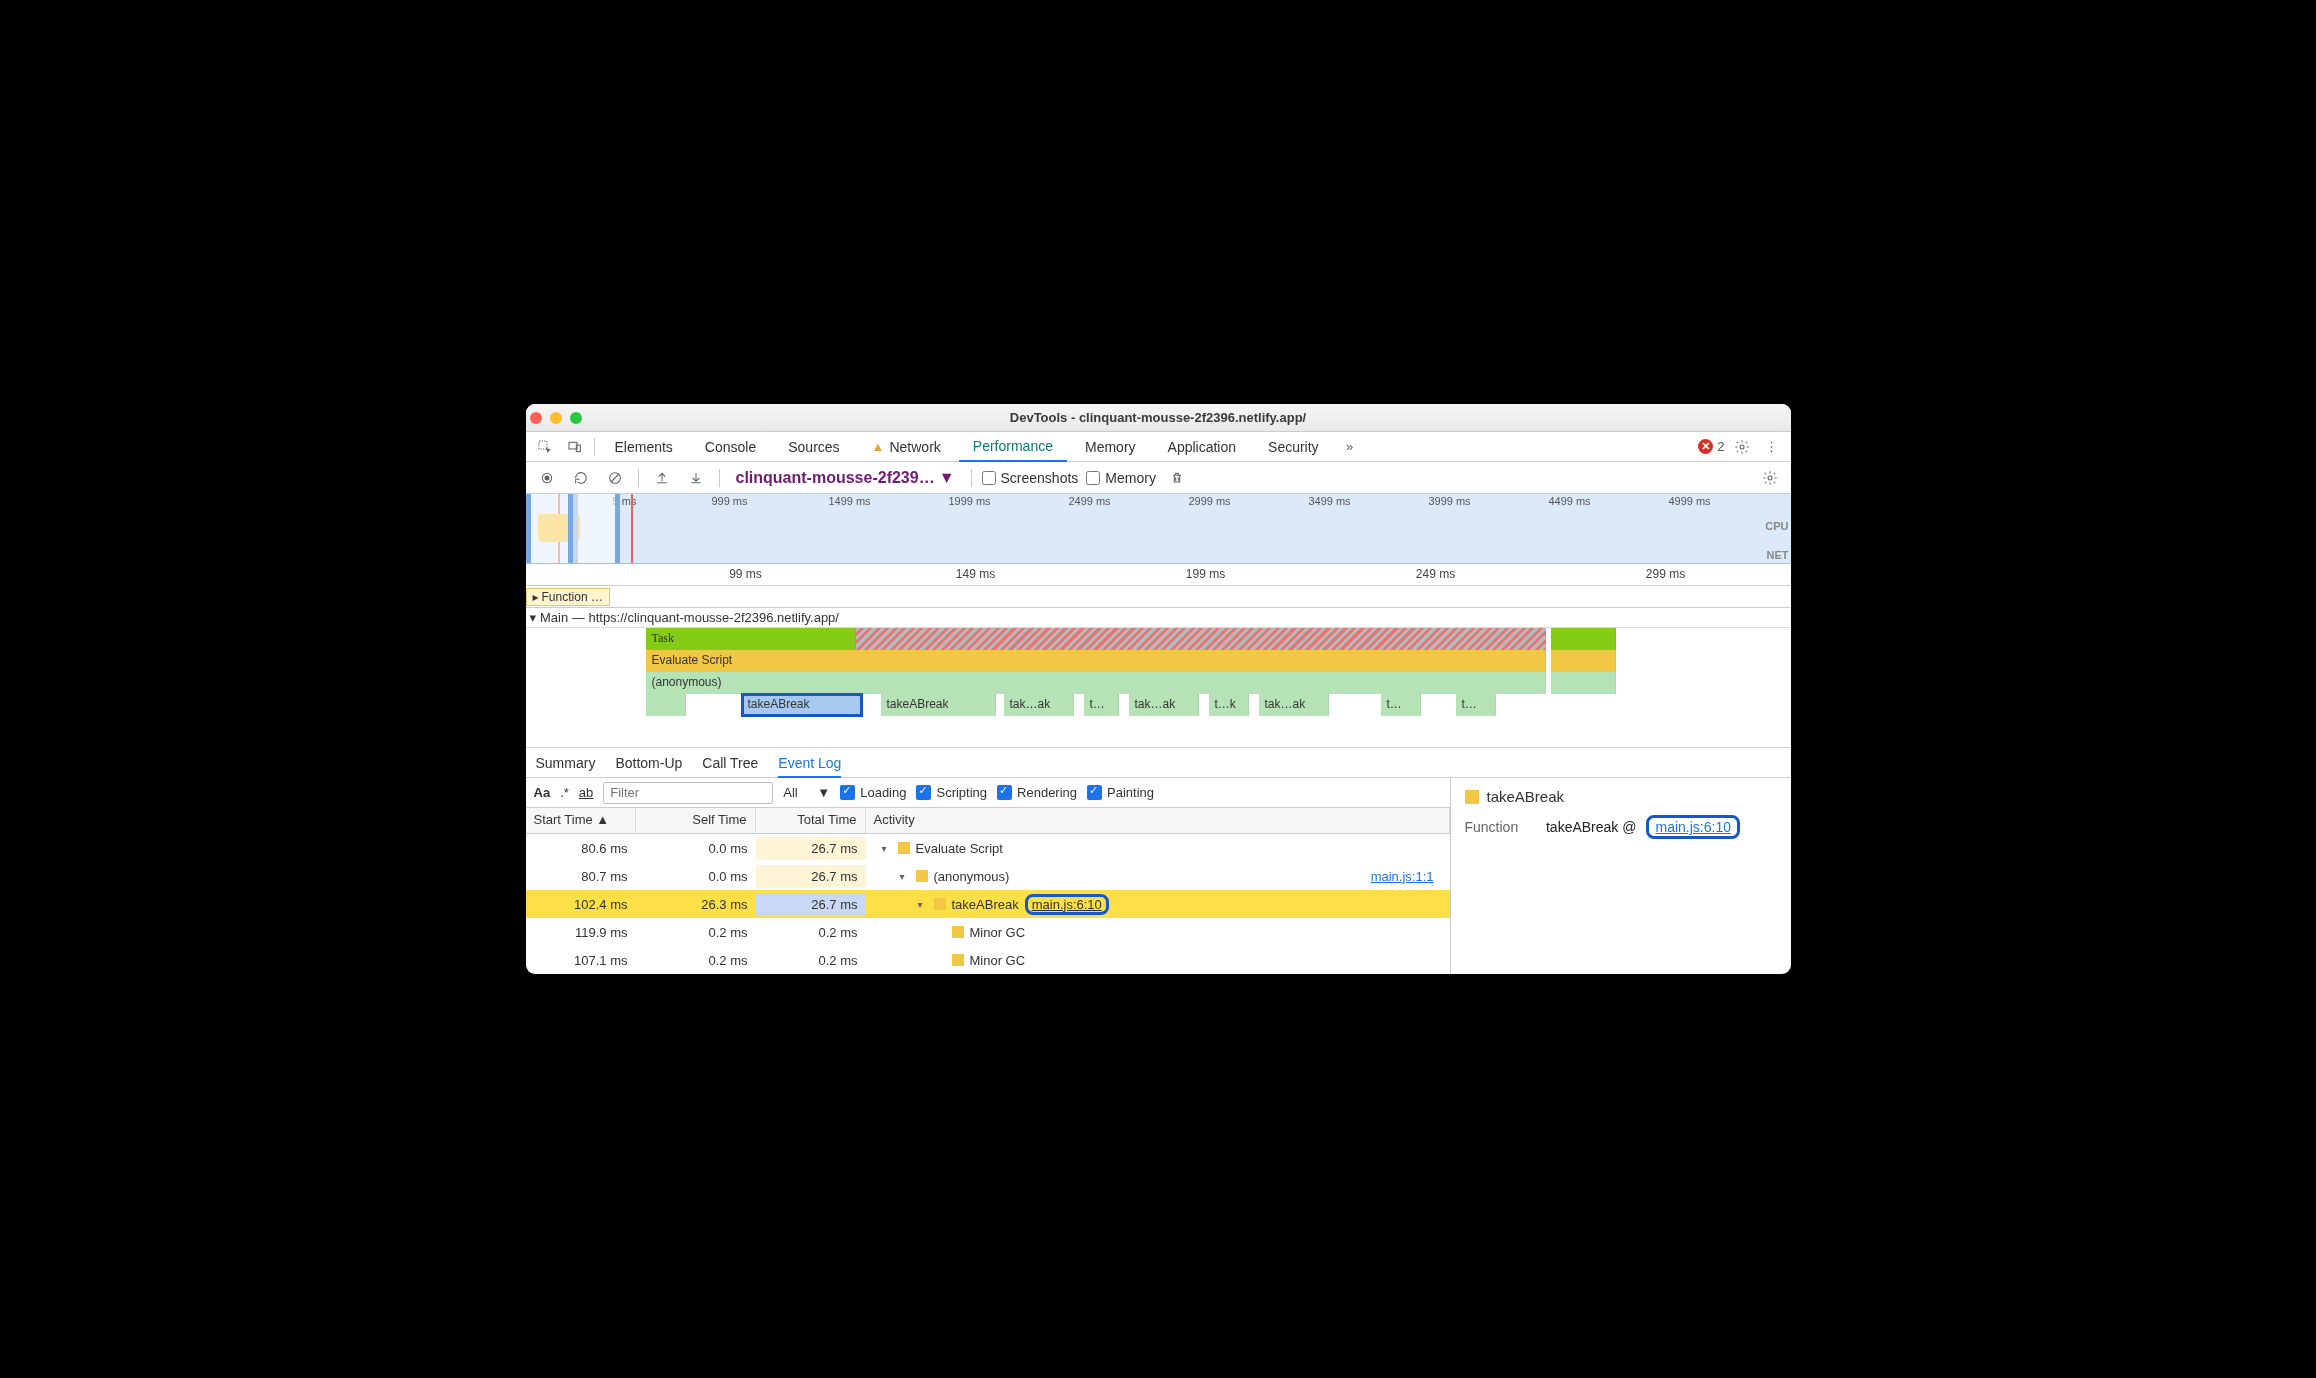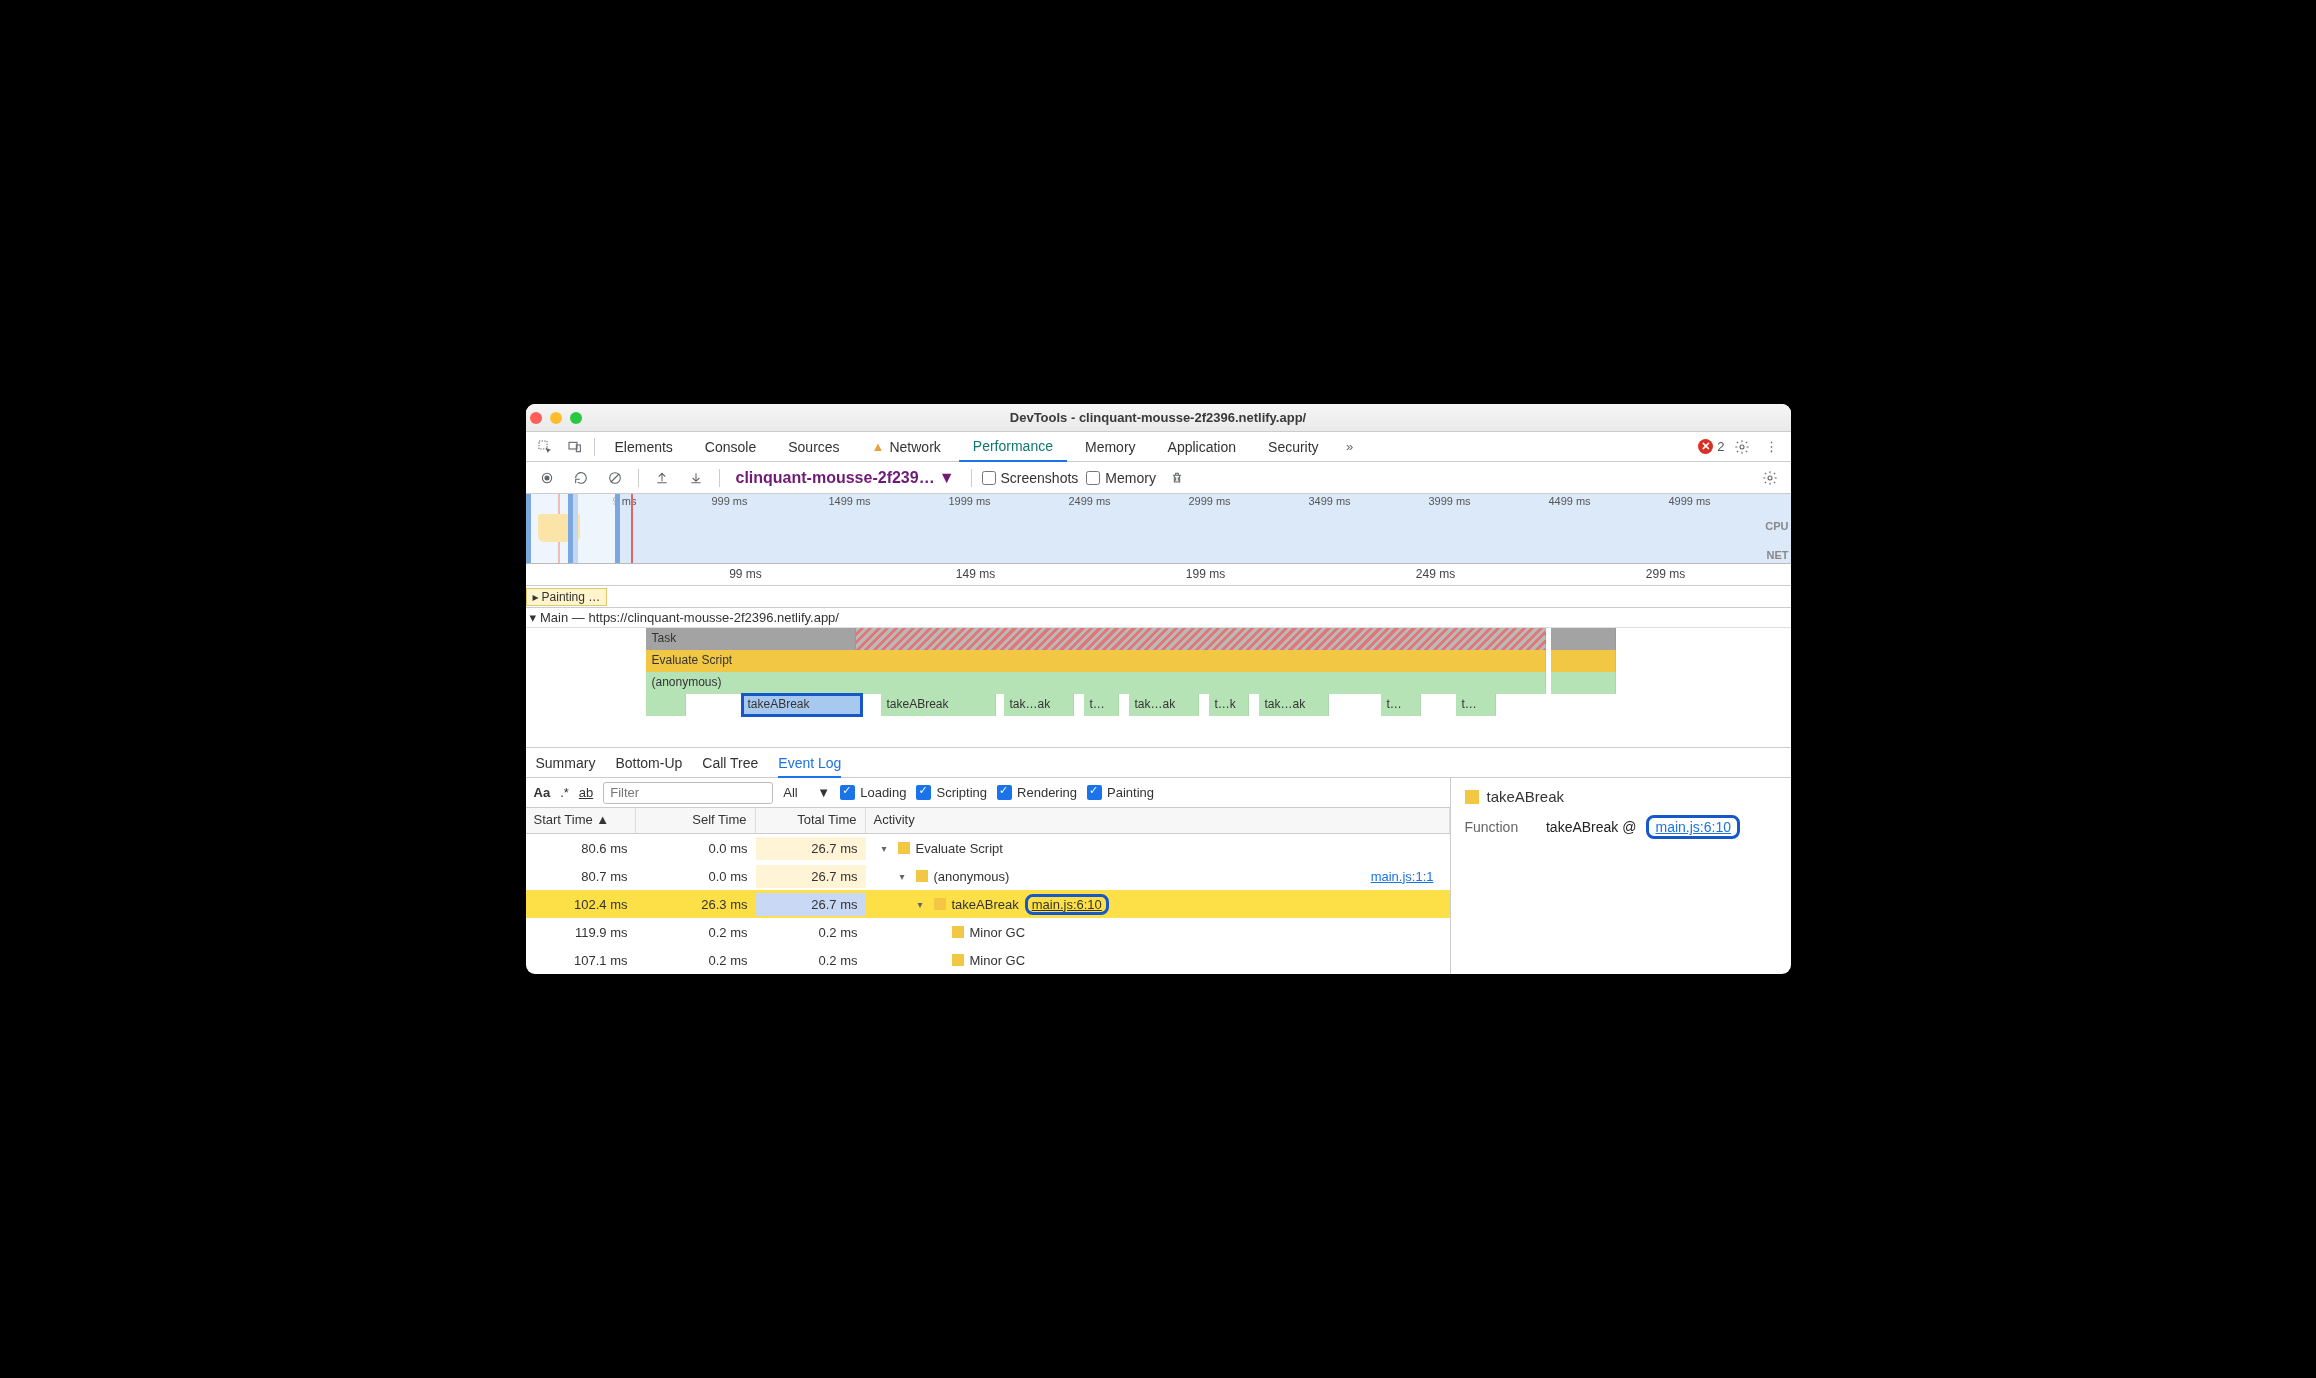--- a/index.html
+++ b/index.html
@@ -83,21 +83,21 @@
   .ruler2 { height:22px; border-bottom:1px solid #ccc; position:relative; font-size:12px; color:#444;}
   .ruler2 span{ position:absolute; top:3px; transform:translateX(-50%);}
   
   .netstrip { height:22px; background:#fff; border-bottom:1px solid #ccc; display:flex; align-items:center;}
   .netstrip .lbl { background:#fff4cc; border:1px solid #e0c96b; height:18px; padding:0 6px; font-size:12px; display:flex; align-items:center; gap:3px; margin-left:0;}
   
   .mainhdr { height:20px; font-size:13px; padding-left:4px; display:flex; align-items:center; gap:4px; border-bottom:1px solid #ddd; background:#fff;}
   .flame { position:relative; height:120px; border-bottom:1px solid #ccc; overflow:hidden; background:#fff;}
   .frow { position:absolute; left:0; height:22px; }
   .fblock { position:absolute; height:22px; font-size:12px; padding:3px 6px; overflow:hidden; white-space:nowrap; text-overflow:ellipsis; border-right:1px solid rgba(0,0,0,0.06);}
-  .c-task { background:#a3a3a3; color:#333;}
+  .c-task { background:#84cc16; color:#333;font-family:Liberation Serif, serif;}
   .c-taskred { background: repeating-linear-gradient(135deg,#b9b9b9,#b9b9b9 3px,#e07878 3px,#e07878 6px);}
   .c-eval { background:#f2c744; color:#333;}
   .c-anon { background:#b6e3b6; color:#333;}
   .fblock.sel { outline:3px solid #1657c9; outline-offset:-2px; background:#a7c9f0;}
   
   .btabs { height:30px; display:flex; align-items:center; gap:20px; padding:0 10px; border-bottom:1px solid #ccc; font-size:14px;}
   .btabs .btab { color:#333; height:30px; line-height:30px;}
   .btabs .btab.active { color:#1a73e8; border-bottom:2px solid #1a73e8;}
   
   .filterrow { height:30px; display:flex; align-items:center; gap:10px; padding:0 8px; border-bottom:1px solid #ccc; font-size:13px;}
@@ -266,21 +266,21 @@
 
   <div class="ruler2">
     <span style="left:220px">99 ms</span>
     <span style="left:450px">149 ms</span>
     <span style="left:680px">199 ms</span>
     <span style="left:910px">249 ms</span>
     <span style="left:1140px">299 ms</span>
   </div>
 
   <div class="netstrip">
-    <div class="lbl">▸ <span>Painting …</span></div>
+    <div class="lbl">▸ <span>Function …</span></div>
   </div>
 
   <div class="mainhdr">▾ <span>Main — https://clinquant-mousse-2f2396.netlify.app/</span></div>
   <div class="flame">
     <div class="frow" style="top:0;">
       <div class="fblock c-task" style="left:120px; width:210px;">Task</div>
       <div class="fblock c-taskred" style="left:330px; width:690px;"></div>
       <div class="fblock c-task" style="left:1025px; width:65px;"></div>
     </div>
     <div class="frow" style="top:22px;">

